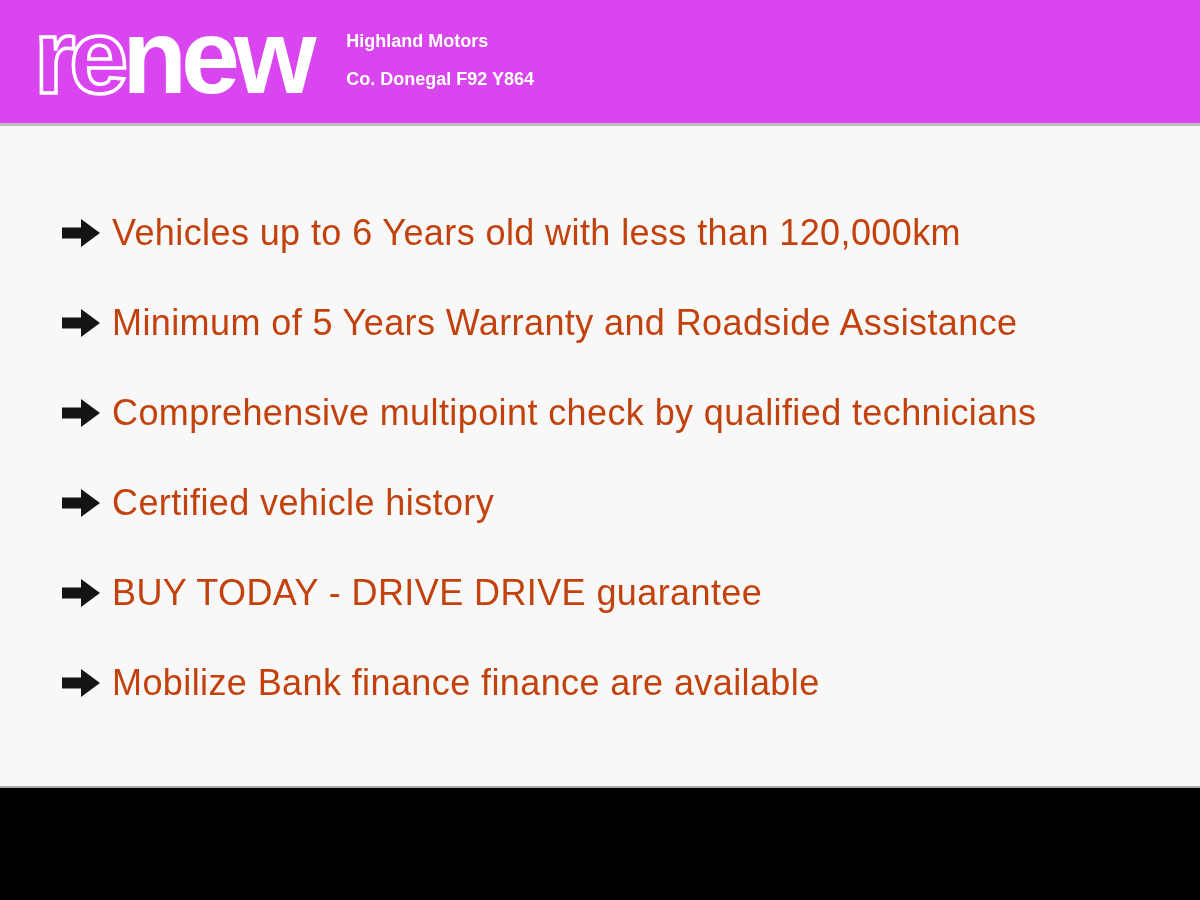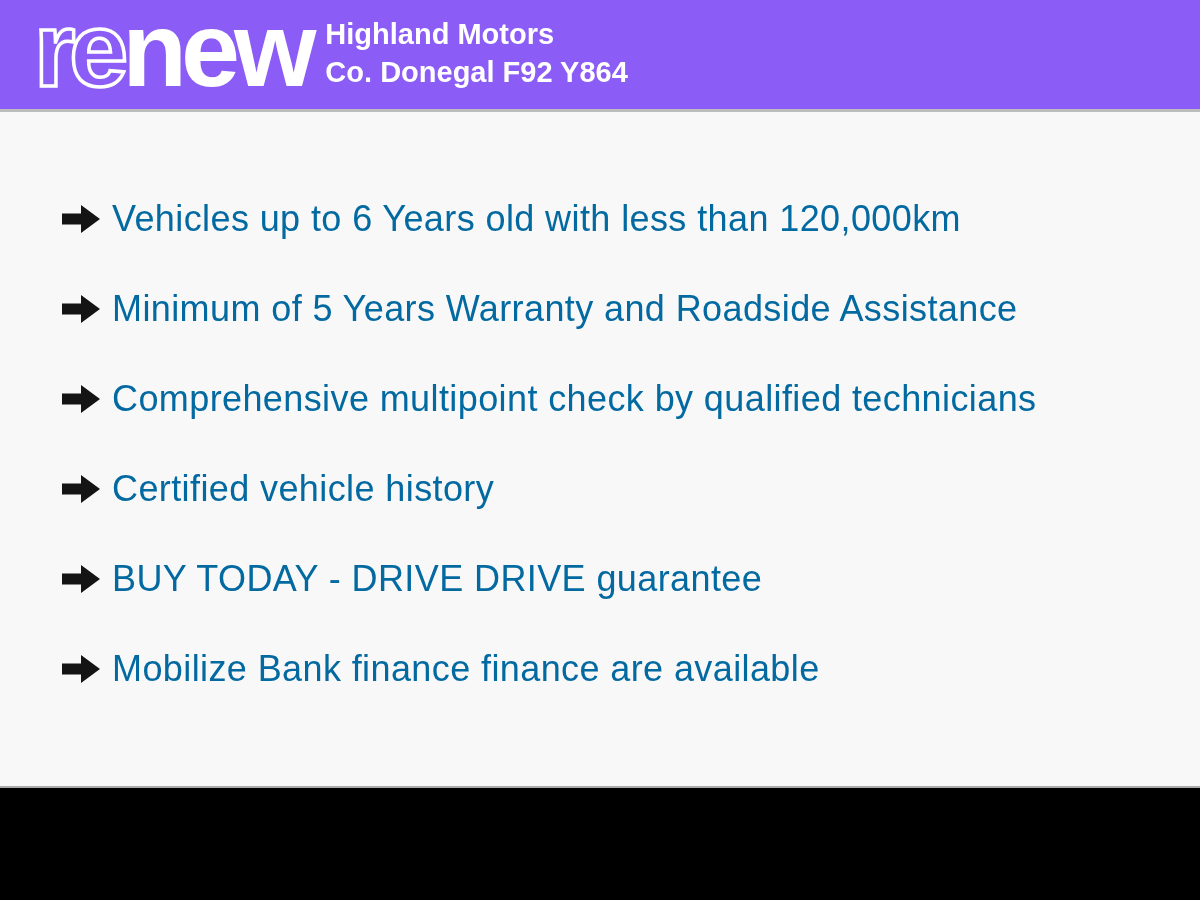--- a/index.html
+++ b/index.html
@@ -13,22 +13,22 @@
   }
   .page {
     width: 1200px;
     height: 900px;
     display: flex;
     flex-direction: column;
   }
 
   
   .header {
-    height: 112px;
-    background: #8b5cf6;
+    height: 126px;
+    background: #d946ef;
     display: flex;
     align-items: center;
     padding-left: 34px;
     box-sizing: border-box;
     border-bottom: 3px solid #bdbdbd;
     flex: 0 0 auto;
   }
   .logo {
     font-size: 106px;
     font-weight: bold;
@@ -39,24 +39,24 @@
     user-select: none;
   }
   .logo .outline {
     color: transparent;
     -webkit-text-stroke: 3.5px #ffffff;
   }
   .logo .solid {
     color: #ffffff;
   }
   .dealer {
-    margin-left: 15px;
+    margin-left: 36px;
     color: #ffffff;
     font-weight: bold;
-    font-size: 29px;
+    font-size: 18px;
     line-height: 38px;
     transform: translateY(-2px);
   }
 
   
   .main {
     flex: 1 1 auto;
     background: #f8f8f8;
     padding-top: 62px;
     box-sizing: border-box;
@@ -71,21 +71,21 @@
   .arrow-icon {
     width: 38px;
     height: 30px;
     flex: 0 0 auto;
     margin-right: 12px;
     display: block;
   }
   .benefit-label {
     font-size: 36px;
     letter-spacing: 0.4px;
-    color: #0369a1;
+    color: #c2410c;
     white-space: nowrap;
   }
 
   
   .footer {
     height: 112px;
     flex: 0 0 auto;
     background: #000000;
     border-top: 2px solid #aaaaaa;
   }

